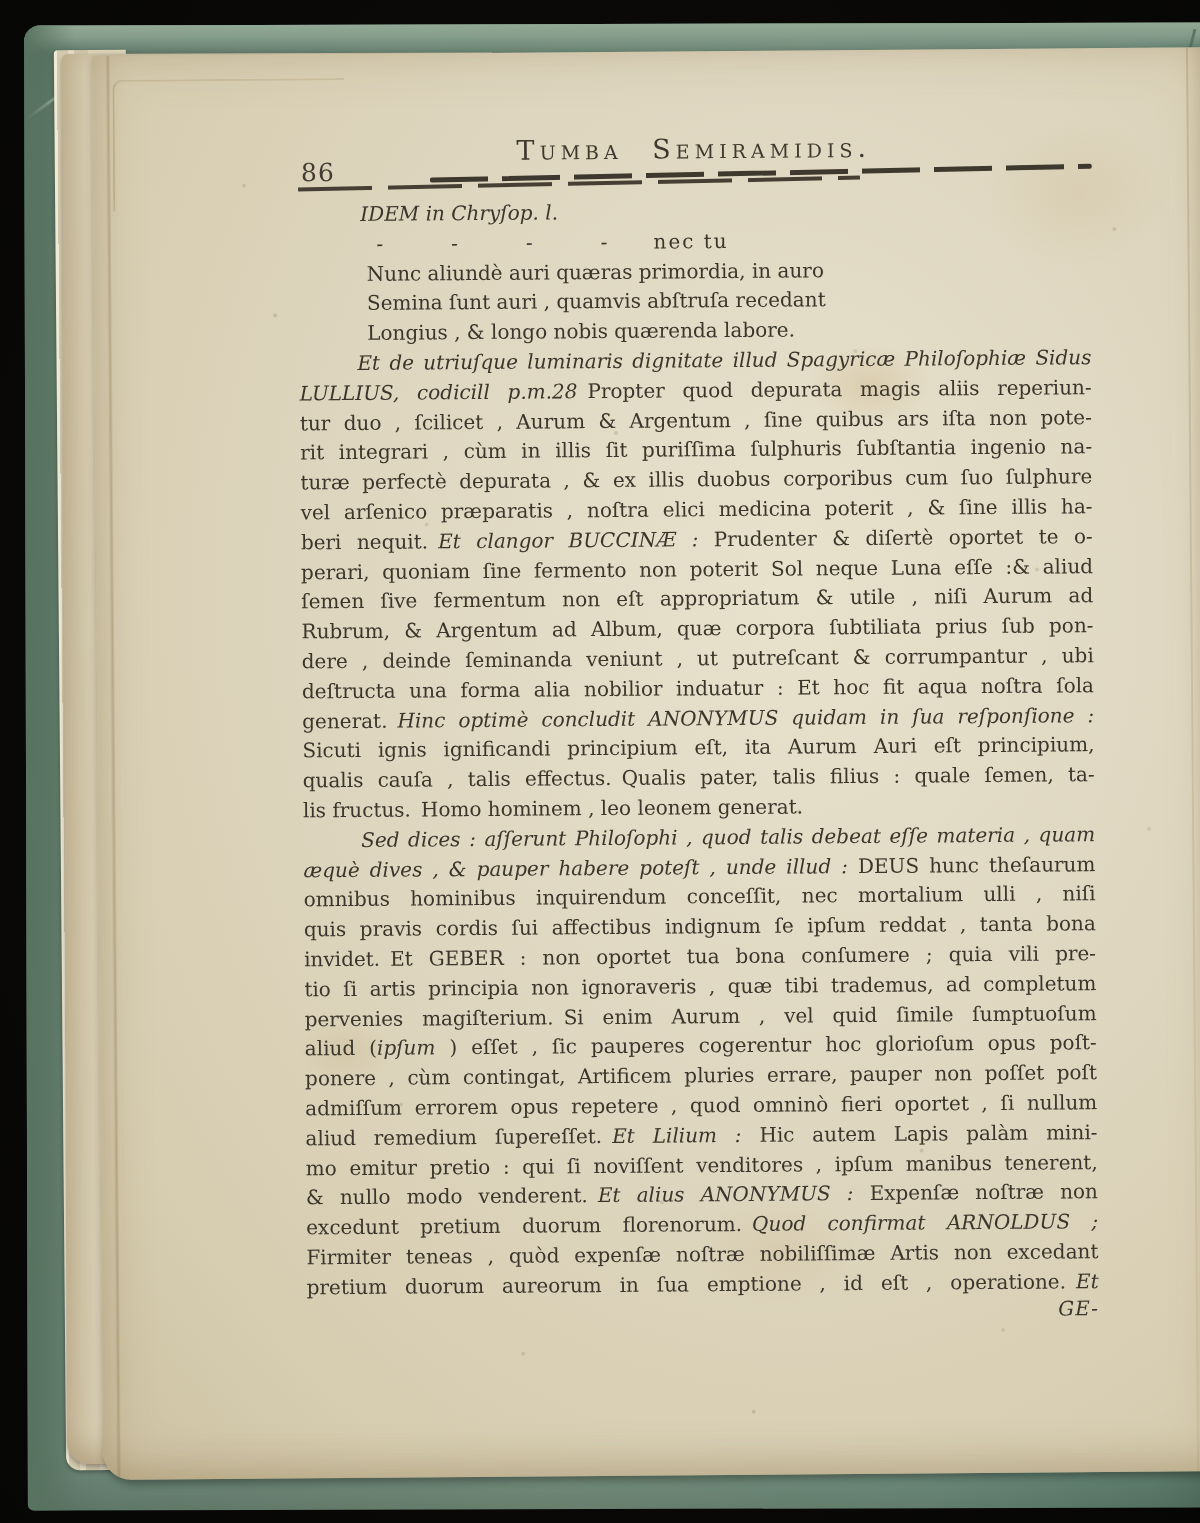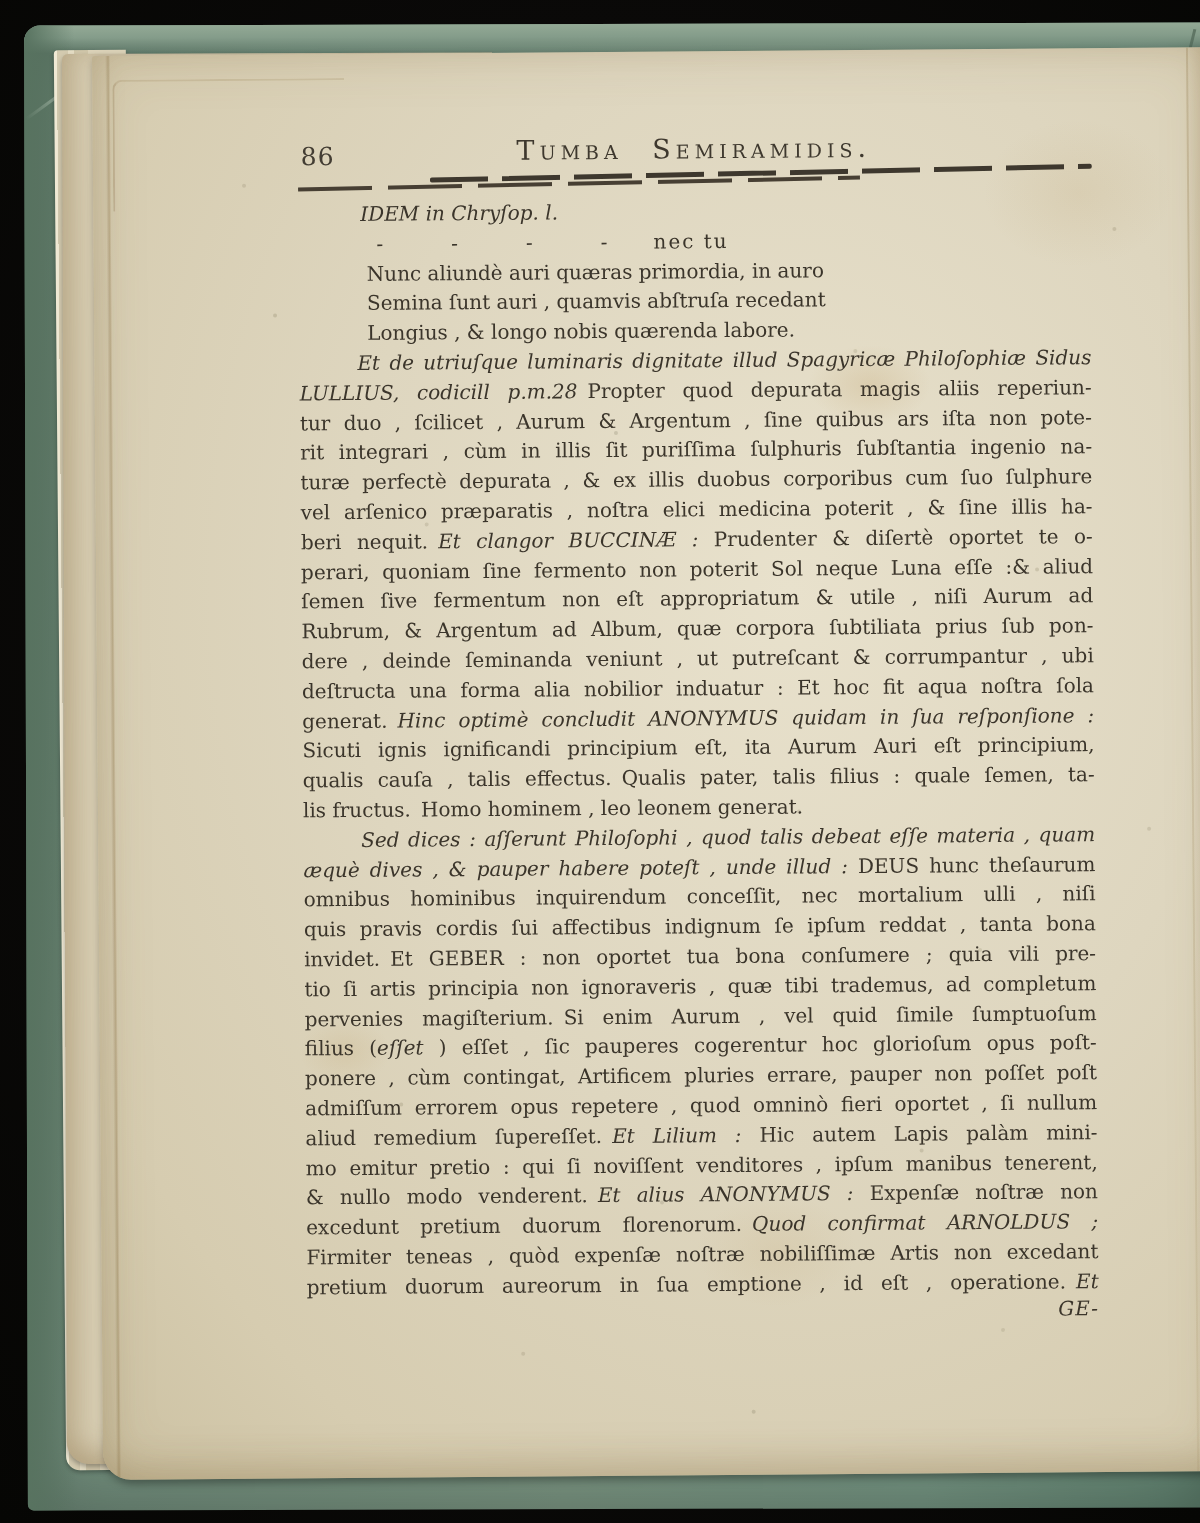--- a/index.html
+++ b/index.html
@@ -99,21 +99,21 @@
       940px 520px 0 1px rgba(115,105,75,.2), 250px 700px 0 1px rgba(115,105,75,.2),
       480px 820px 0 1px rgba(100,95,70,.17), 700px 760px 0 1px rgba(115,105,75,.2),
       880px 900px 0 1px rgba(115,105,75,.16),300px 1050px 0 1px rgba(115,105,75,.2),
       560px 1150px 0 1px rgba(100,95,70,.18),820px 1100px 0 1px rgba(115,105,75,.2),
       420px 1300px 0 1px rgba(115,105,75,.18),650px 1360px 0 1px rgba(100,95,70,.2),
       900px 1280px 0 1px rgba(115,105,75,.16),1020px 180px 0 1px rgba(115,105,75,.2),
       150px 130px 0 1px rgba(115,105,75,.18), 1050px 780px 0 1px rgba(115,105,75,.18);
   }
   
   .pagenum {
-    position: absolute; left: 208px; top: 88px;
+    position: absolute; left: 208px; top: 104px;
     font-size: 25px; color: #433d33; letter-spacing: 1px;
   }
   .running-title {
     position: absolute; left: 205px; top: 82px; width: 792px;
     text-align: center; font-variant: small-caps;
     font-size: 27px; letter-spacing: 5px; word-spacing: 16px; color: #3e382e;
   }
   .rule {
     position: absolute; left: 205px; top: 126px; width: 794px; height: 14px;
     transform: rotate(-0.75deg); transform-origin: left center;
@@ -195,21 +195,21 @@
       <div class="line j"><span class="seg">Sicuti ignis ignificandi principium eſt, ita Aurum Auri eſt principium,</span></div>
       <div class="line j"><span class="seg">qualis cauſa , talis effectus. Qualis pater, talis filius : quale ſemen, ta-</span></div>
       <div class="line"><span class="seg">lis fructus. Homo hominem , leo leonem generat.</span></div>
       <div class="line para j"><span class="seg it">Sed dices : aſſerunt Philoſophi , quod talis debeat eſſe materia , quam</span></div>
       <div class="line j"><span class="seg it">æquè dives , &amp; pauper habere poteſt , unde illud :</span><span class="seg"> DEUS hunc theſaurum</span></div>
       <div class="line j"><span class="seg">omnibus hominibus inquirendum conceſſit, nec mortalium ulli , niſi</span></div>
       <div class="line j"><span class="seg">quis pravis cordis ſui affectibus indignum ſe ipſum reddat , tanta bona</span></div>
       <div class="line j"><span class="seg">invidet. Et GEBER : non oportet tua bona conſumere ; quia vili pre-</span></div>
       <div class="line j"><span class="seg">tio ſi artis principia non ignoraveris , quæ tibi trademus, ad completum</span></div>
       <div class="line j"><span class="seg">pervenies magiſterium. Si enim Aurum , vel quid ſimile ſumptuoſum</span></div>
-      <div class="line j"><span class="seg">filius (</span><span class="seg it">eſſet</span><span class="seg"> ) eſſet , ſic pauperes cogerentur hoc glorioſum opus poſt-</span></div>
+      <div class="line j"><span class="seg">aliud (</span><span class="seg it">ipſum</span><span class="seg"> ) eſſet , ſic pauperes cogerentur hoc glorioſum opus poſt-</span></div>
       <div class="line j"><span class="seg">ponere , cùm contingat, Artificem pluries errare, pauper non poſſet poſt</span></div>
       <div class="line j"><span class="seg">admiſſum errorem opus repetere , quod omninò fieri oportet , ſi nullum</span></div>
       <div class="line j"><span class="seg">aliud remedium ſupereſſet. </span><span class="seg it">Et Lilium :</span><span class="seg"> Hic autem Lapis palàm mini-</span></div>
       <div class="line j"><span class="seg">mo emitur pretio : qui ſi noviſſent venditores , ipſum manibus tenerent,</span></div>
       <div class="line j"><span class="seg">&amp; nullo modo venderent. </span><span class="seg it">Et alius ANONYMUS :</span><span class="seg"> Expenſæ noſtræ non</span></div>
       <div class="line j"><span class="seg">excedunt pretium duorum florenorum. </span><span class="seg it">Quod confirmat ARNOLDUS ;</span></div>
       <div class="line j"><span class="seg">Firmiter teneas , quòd expenſæ noſtræ nobiliſſimæ Artis non excedant</span></div>
       <div class="line j"><span class="seg">pretium duorum aureorum in ſua emptione , id eſt , operatione. </span><span class="seg it">Et</span></div>
     </div>
 

